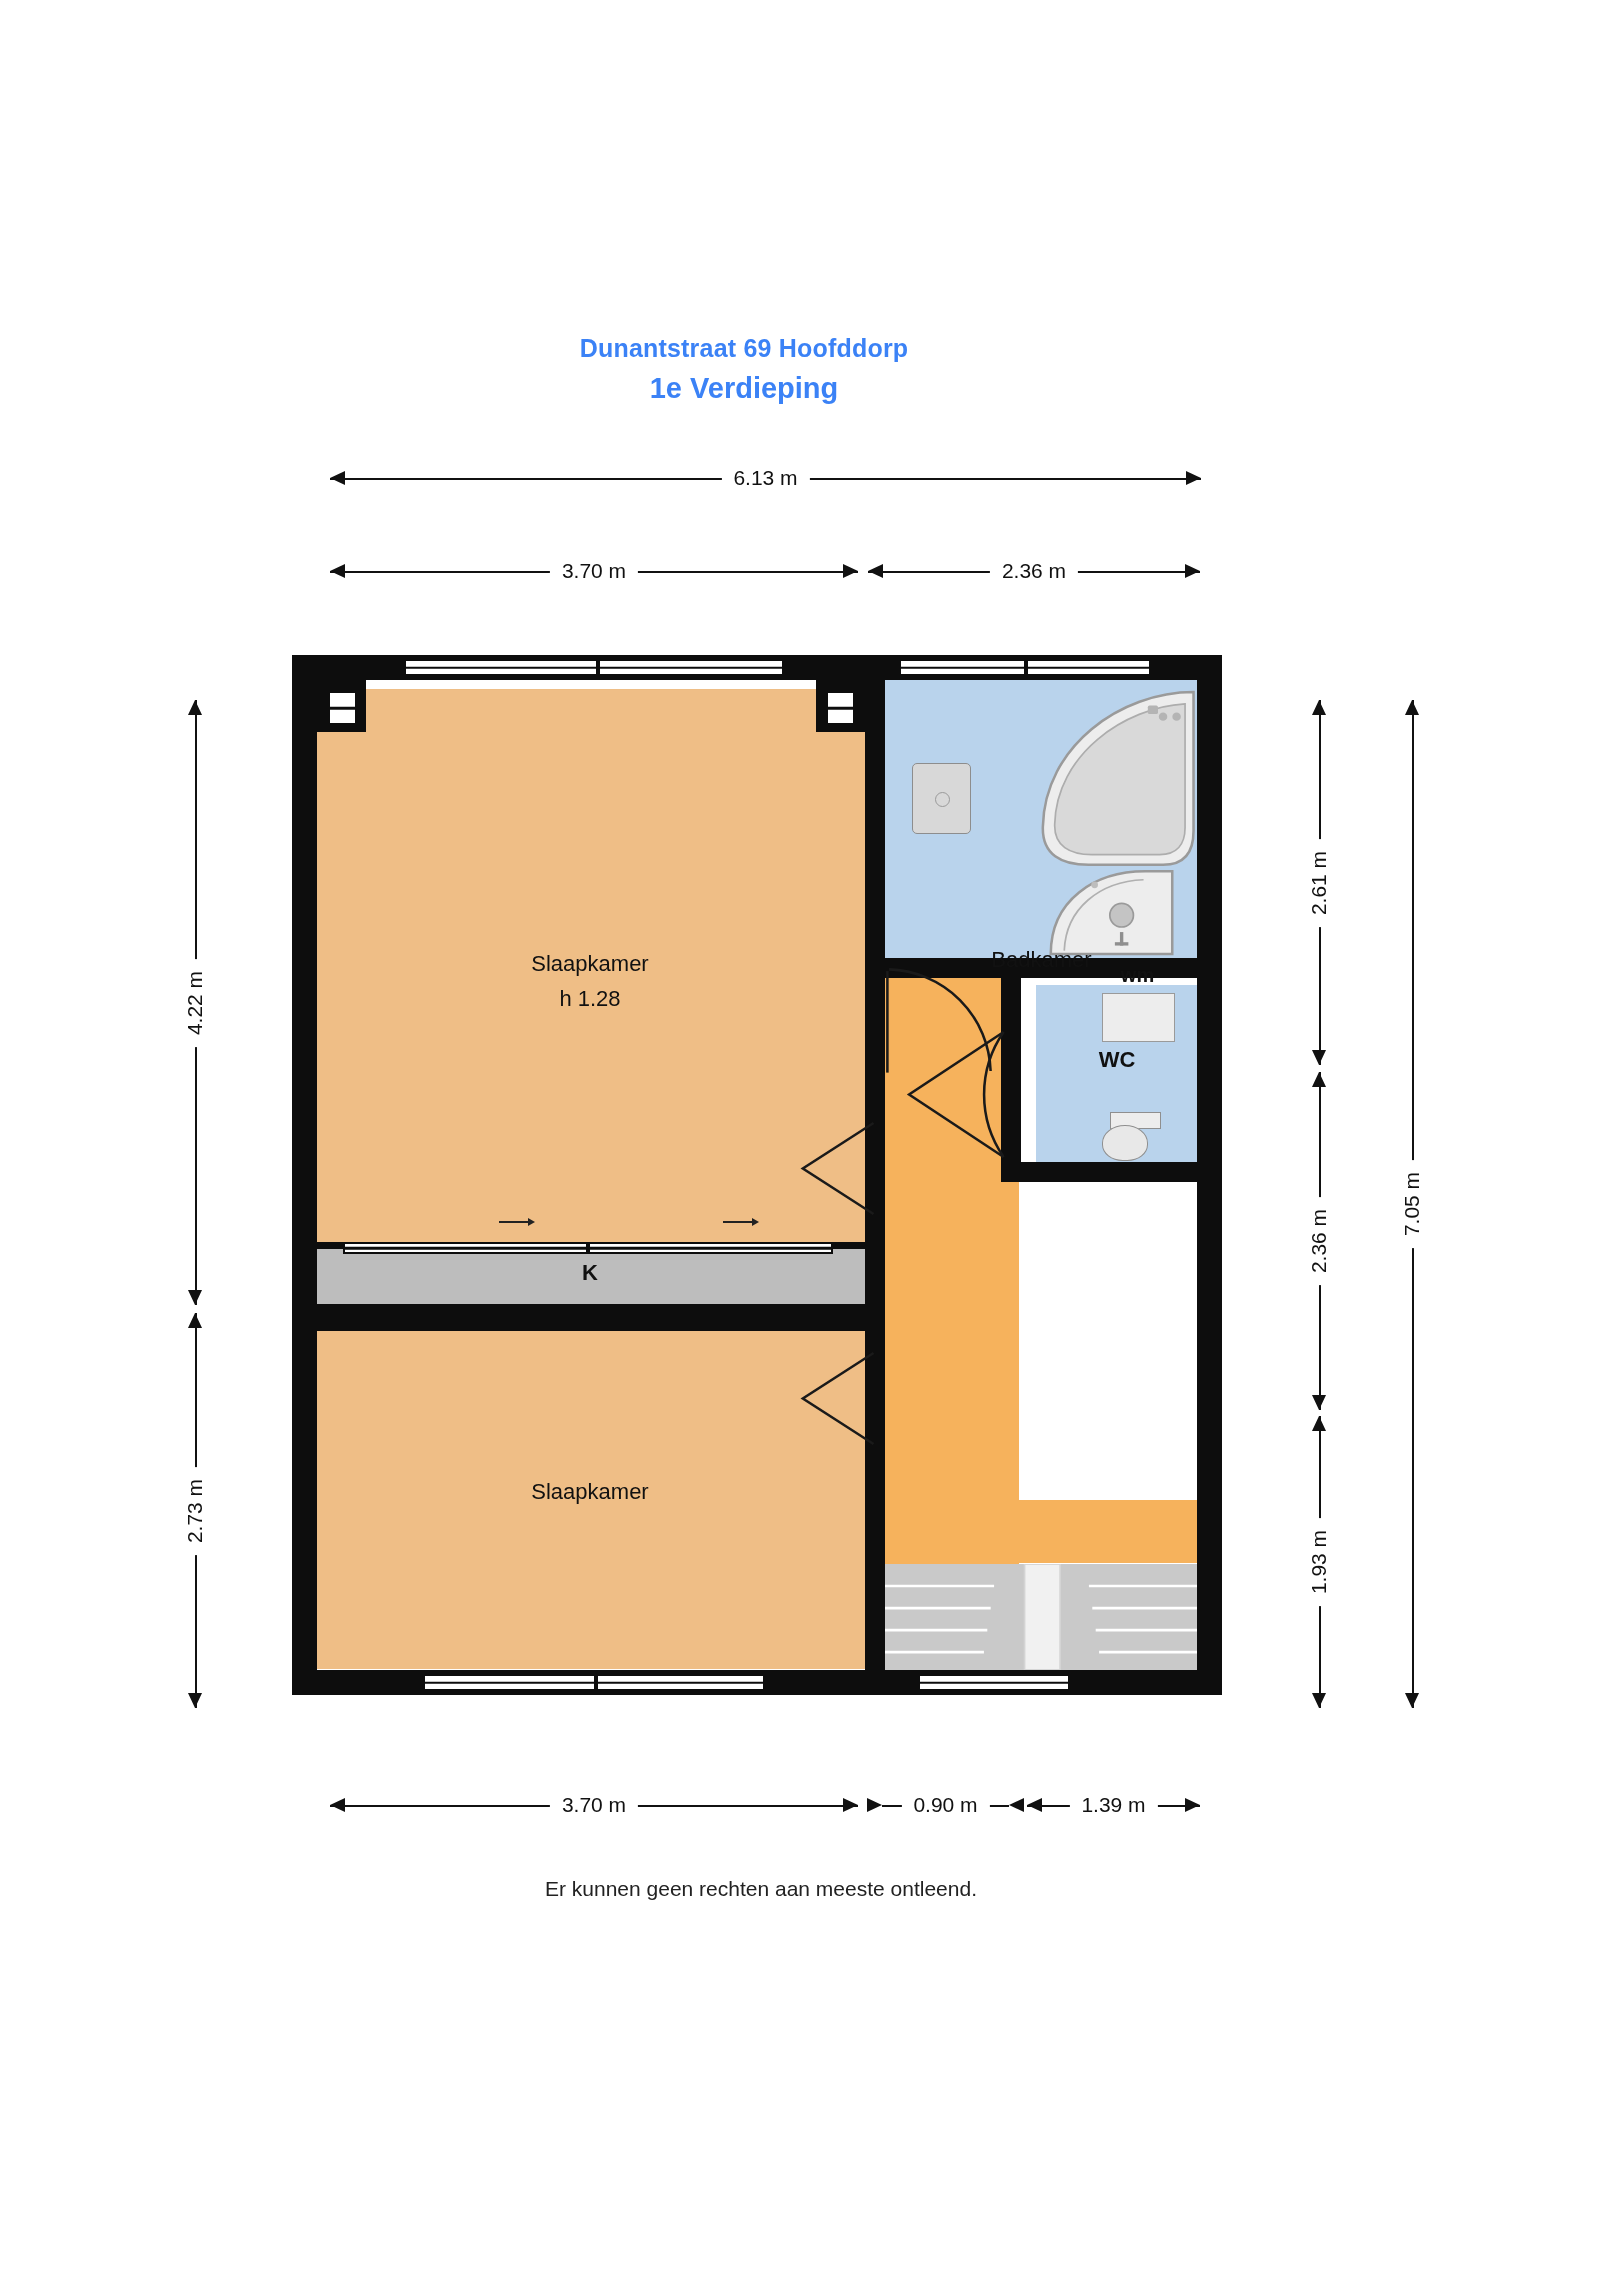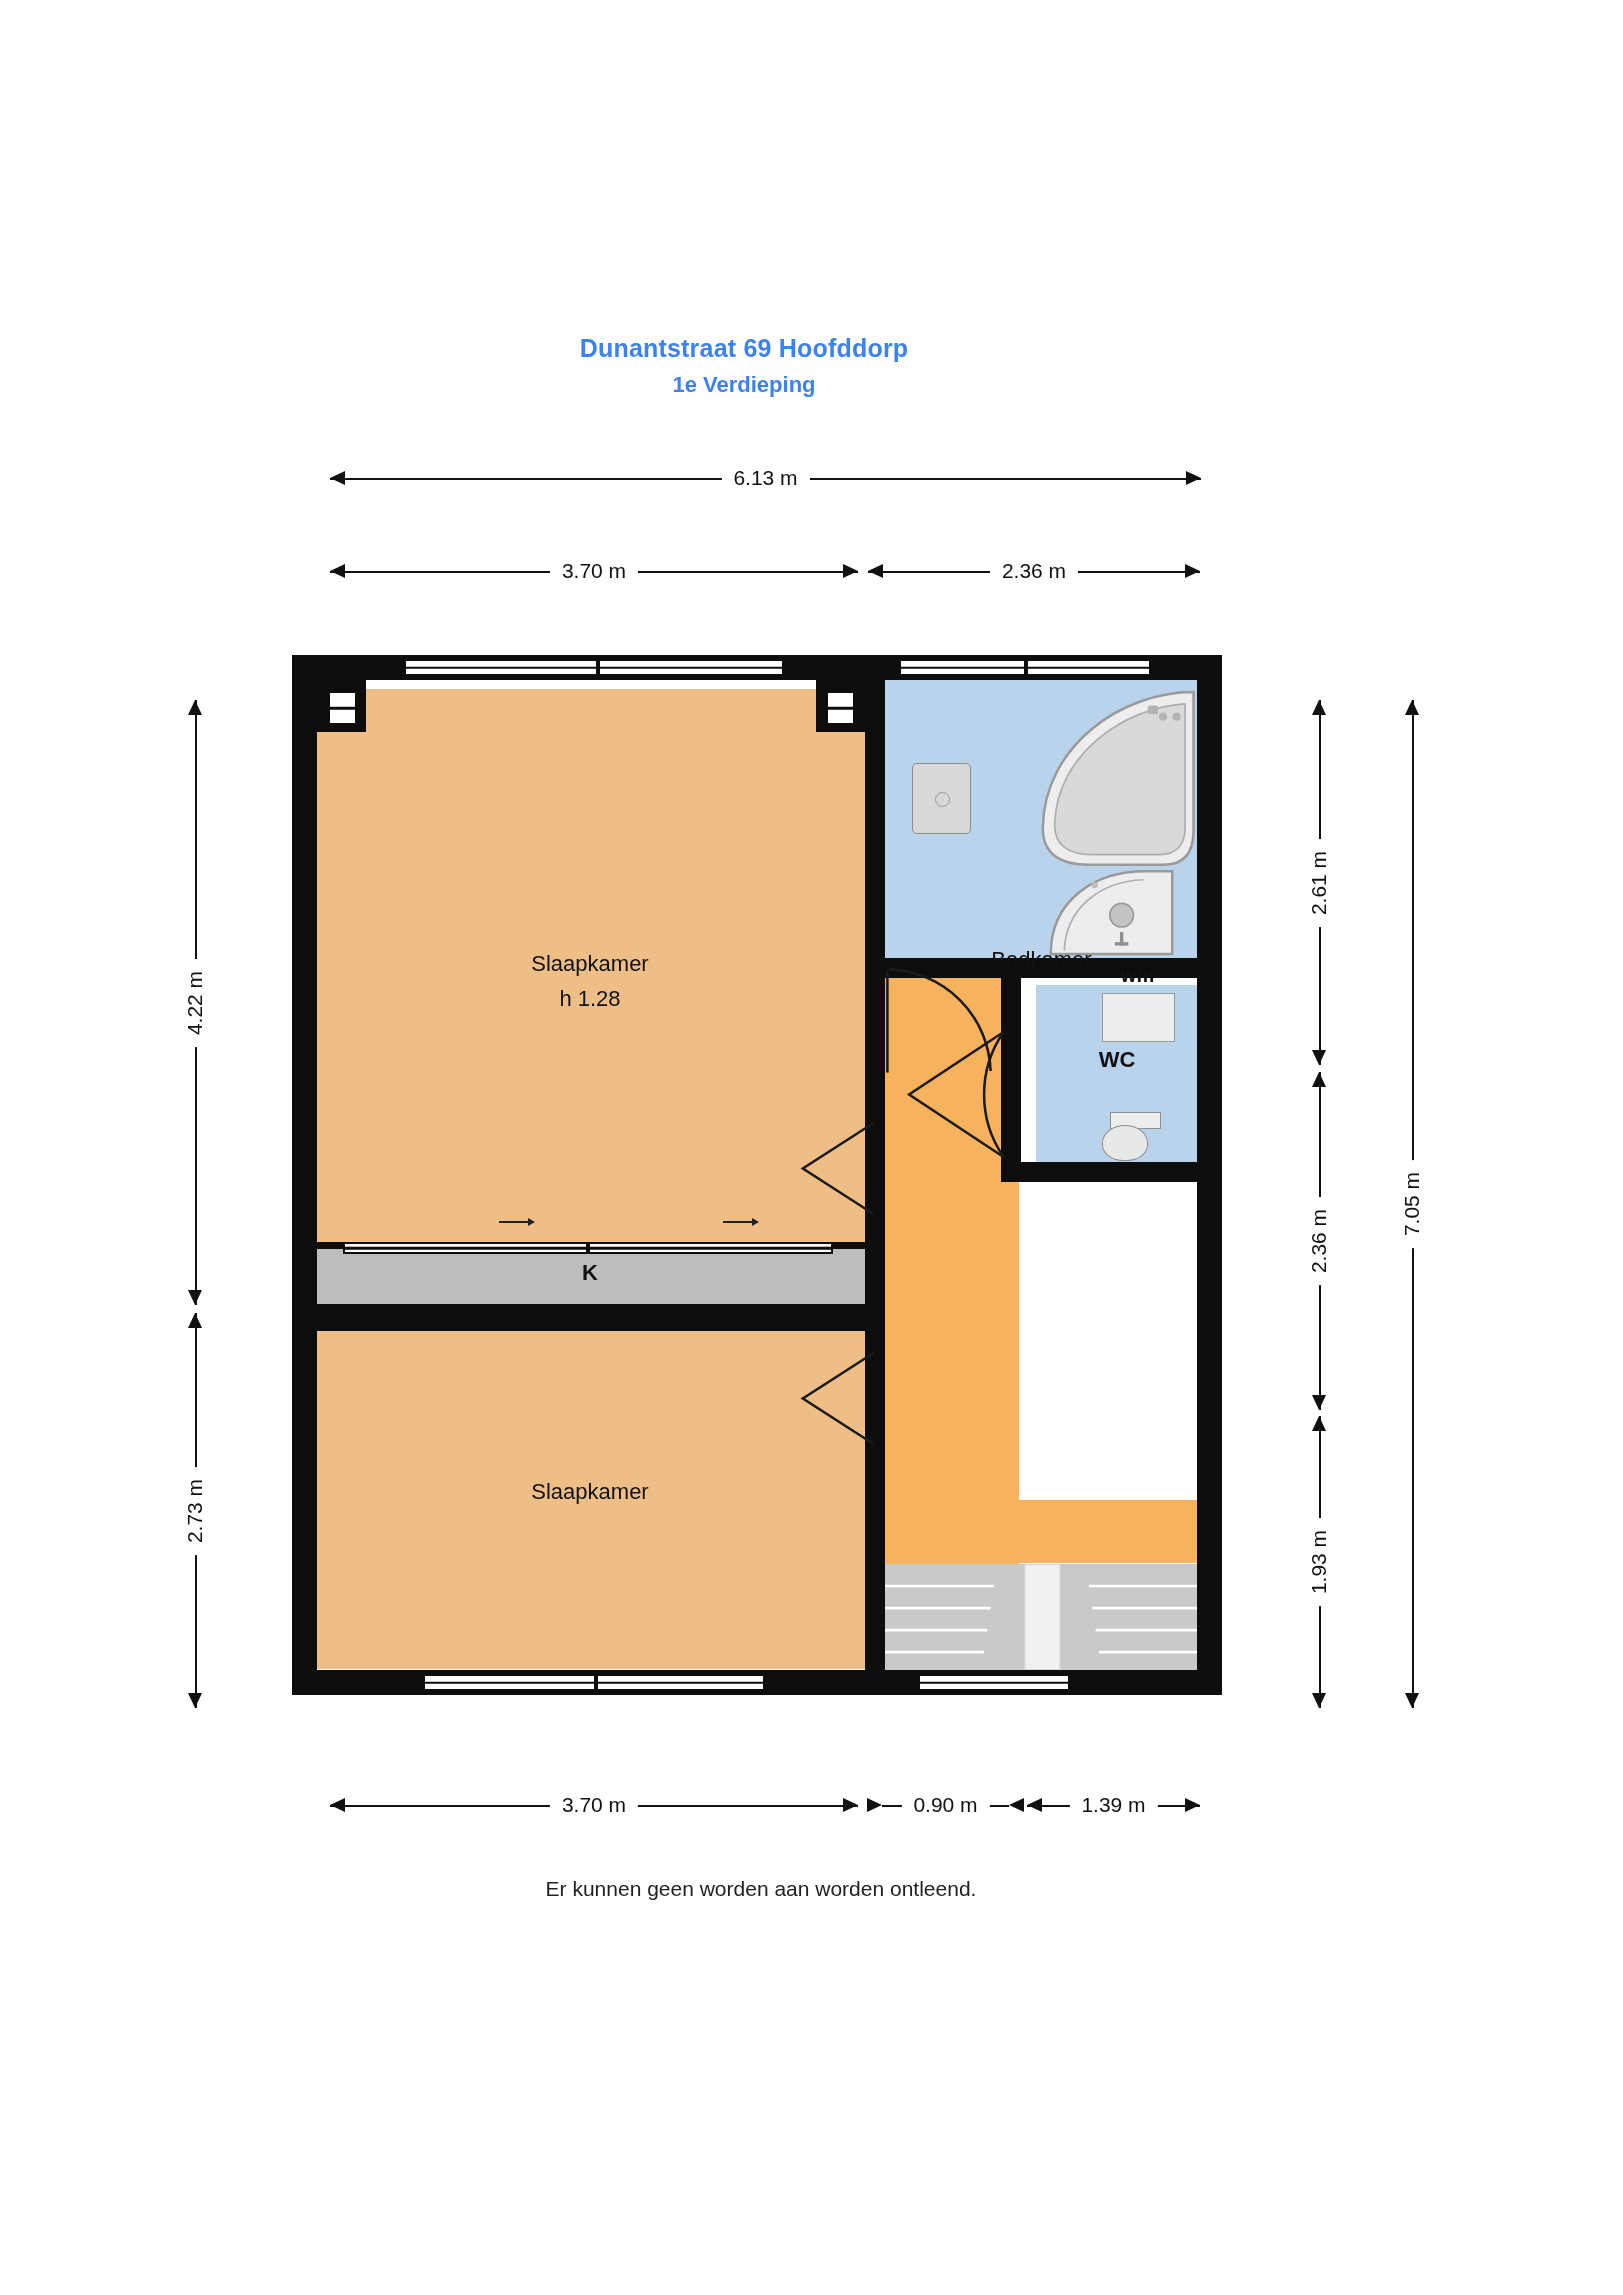--- a/index.html
+++ b/index.html
@@ -26,21 +26,21 @@
   .title-block {
     position: absolute;
     left: 0;
     top: 334px;
     width: 1488px;
     text-align: center;
     font-weight: bold;
     color: #3b82f6;
   }
   .title-line1 { font-size: 25px; letter-spacing: 0.2px; }
-  .title-line2 { font-size: 22px; margin-top: 8.5px; }
+  .title-line2 { font-size: 29px; margin-top: 8.5px; }
 
   
   .footer-block {
     position: absolute;
     left: 0;
     top: 1873px;
     width: 1522px;
     text-align: center;
     color: #222;
     font-size: 21px;
@@ -409,17 +409,17 @@
     <div class="room-label" style="left:150px; top:331px; width:296px;">h 1.28</div>
     <div class="room-label" style="left:150px; top:824px; width:296px;">Slaapkamer</div>
     <div class="room-label" style="left:592px; top:292px; width:315px;">Badkamer</div>
     <div class="room-label bold" style="left:744px; top:392px; width:162px;">WC</div>
     <div class="room-label bold" style="left:150px; top:605px; width:296px;">K</div>
     <div class="room-label small bold" style="left:778px; top:309px; width:135px;">wm</div>
 
   </div>
 
   <div class="footer-block">
-    <div>Er kunnen geen worden aan worden ontleend.</div>
+    <div>Er kunnen geen rechten aan meeste ontleend.</div>
   </div>
 
 </div>
 
 
 </body></html>

